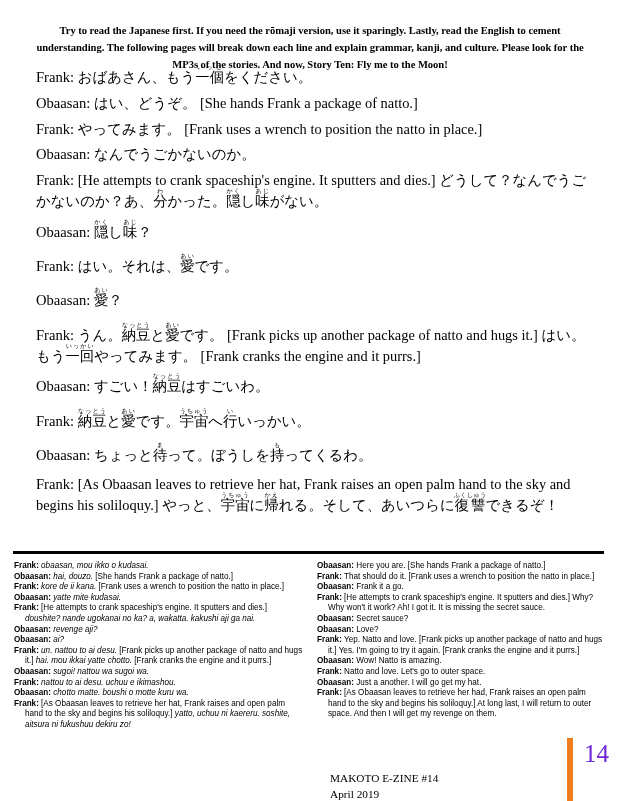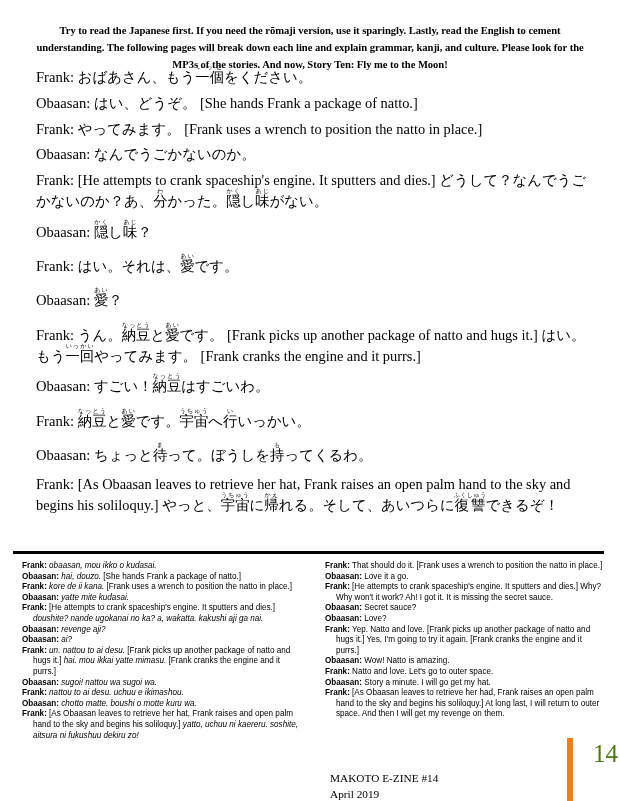--- a/index.html
+++ b/index.html
@@ -93,43 +93,43 @@
   .col {
     width: 289px;
     font-family: "Liberation Sans", sans-serif;
     font-size: 8.15px;
     line-height: 10.6px;
     color: #000;
   }
   .cline {
     text-indent: -11px;
     padding-left: 11px;
-    margin: 0 0 0 8px;
+    margin: 0 0 0 0;
   }
   .cline b { font-weight: bold; }
   .cline i { font-style: italic; }
 
   
   .orange-bar {
     position: absolute;
     left: 567px;
     top: 738px;
     width: 6px;
     height: 63px;
     background: #F07D1E;
   }
   .page-num {
     position: absolute;
     left: 584px;
     top: 740px;
     width: 34px;
     font-family: "Liberation Serif", serif;
     font-size: 25px;
-    text-align: right;
-    color: #4d7c0f;
+    text-align: left;
+    color: #6d28d9;
   }
   .colophon {
     position: absolute;
     left: 330px;
     top: 770px;
     width: 230px;
     text-align: left;
     font-family: "Liberation Serif", serif;
     font-size: 11.3px;
     line-height: 16px;
@@ -160,36 +160,37 @@
 
 <div class="cols">
   <div class="col">
       <div class="cline"><b>Frank:</b><i> obaasan, mou ikko o kudasai.</i></div>
       <div class="cline"><b>Obaasan:</b><i> hai, douzo.</i><span> [She hands Frank a package of natto.]</span></div>
       <div class="cline"><b>Frank:</b><i> kore de ii kana.</i><span> [Frank uses a wrench to position the natto in place.]</span></div>
       <div class="cline"><b>Obaasan:</b><i> yatte mite kudasai.</i></div>
       <div class="cline"><b>Frank:</b><span> [He attempts to crank spaceship's engine. It sputters and dies.] </span><i>doushite? nande ugokanai no ka? a, wakatta. kakushi aji ga nai.</i></div>
       <div class="cline"><b>Obaasan:</b><i> revenge aji?</i></div>
       <div class="cline"><b>Obaasan:</b><i> ai?</i></div>
-      <div class="cline"><b>Frank:</b><i> un. nattou to ai desu.</i><span> [Frank picks up another package of natto and hugs it.] </span><i>hai. mou ikkai yatte mimasu.</i><span> [Frank cranks the engine and it purrs.]</span></div>
+      <div class="cline"><b>Frank:</b><i> un. nattou to ai desu.</i><span> [Frank picks up another package of natto and hugs it.] </span><i>hai. mou ikkai yatte chotto.</i><span> [Frank cranks the engine and it purrs.]</span></div>
       <div class="cline"><b>Obaasan:</b><i> sugoi! nattou wa sugoi wa.</i></div>
       <div class="cline"><b>Frank:</b><i> nattou to ai desu. uchuu e ikimashou.</i></div>
       <div class="cline"><b>Obaasan:</b><i> chotto matte. boushi o motte kuru wa.</i></div>
       <div class="cline"><b>Frank:</b><span> [As Obaasan leaves to retrieve her hat, Frank raises and open palm hand to the sky and begins his soliloquy.] </span><i>yatto, uchuu ni kaereru. soshite, aitsura ni fukushuu dekiru zo!</i></div>
     </div>
   <div class="col">
+      <div class="cline"><b>Obaasan:</b><span> Here you are. [She hands Frank a package of natto.]</span></div>
       <div class="cline"><b>Frank:</b><span> That should do it. [Frank uses a wrench to position the natto in place.]</span></div>
-      <div class="cline"><b>Obaasan:</b><span> Love it a go.</span></div>
+      <div class="cline"><b>Obaasan:</b><span> Frank it a go.</span></div>
       <div class="cline"><b>Frank:</b><span> [He attempts to crank spaceship's engine. It sputters and dies.] Why? Why won't it work? Ah! I got it. It is missing the secret sauce.</span></div>
       <div class="cline"><b>Obaasan:</b><span> Secret sauce?</span></div>
       <div class="cline"><b>Obaasan:</b><span> Love?</span></div>
       <div class="cline"><b>Frank:</b><span> Yep. Natto and love. [Frank picks up another package of natto and hugs it.] Yes. I'm going to try it again. [Frank cranks the engine and it purrs.]</span></div>
       <div class="cline"><b>Obaasan:</b><span> Wow! Natto is amazing.</span></div>
       <div class="cline"><b>Frank:</b><span> Natto and love. Let's go to outer space.</span></div>
-      <div class="cline"><b>Obaasan:</b><span> Story a minute. I will go get my hat.</span></div>
+      <div class="cline"><b>Obaasan:</b><span> Just a another. I will go get my hat.</span></div>
       <div class="cline"><b>Frank:</b><span> [As Obaasan leaves to retrieve her had, Frank raises an open palm hand to the sky and begins his soliloquy.] At long last, I will return to outer space. And then I will get my revenge on them.</span></div>
     </div>
 </div>
 
 <div class="orange-bar" style="background: rgb(240, 125, 30);"></div>
 <div class="page-num">14</div>
 <div class="colophon">
   <div>MAKOTO E-ZINE #14</div>
   <div>April 2019</div>
 </div>

